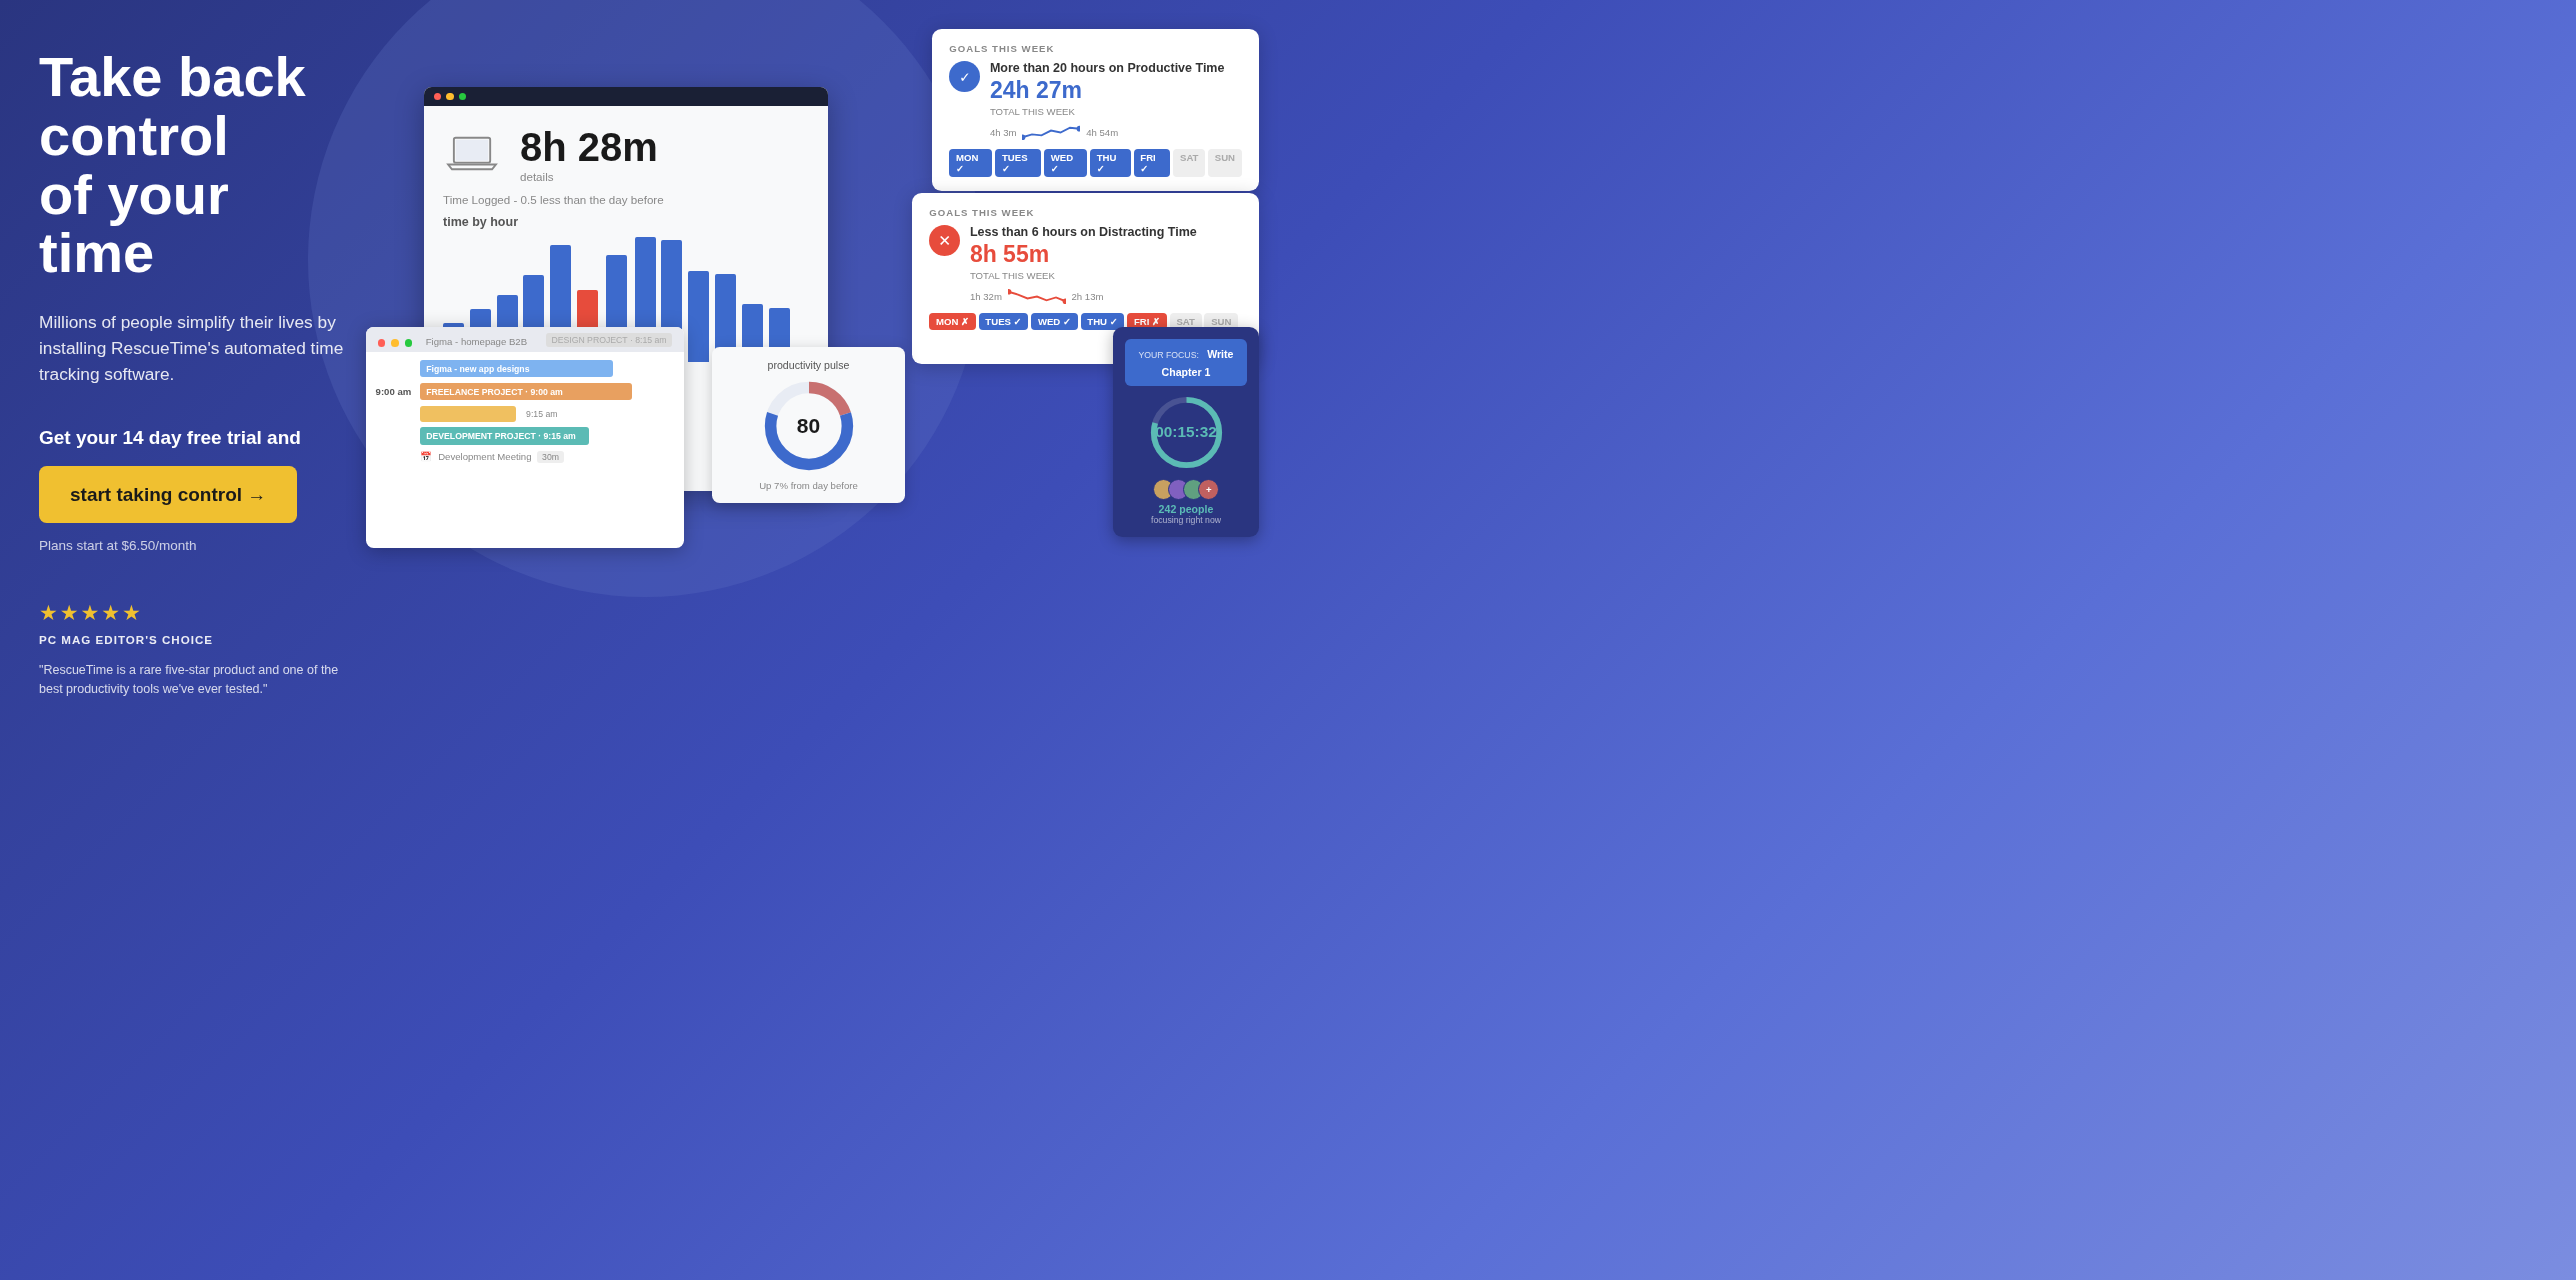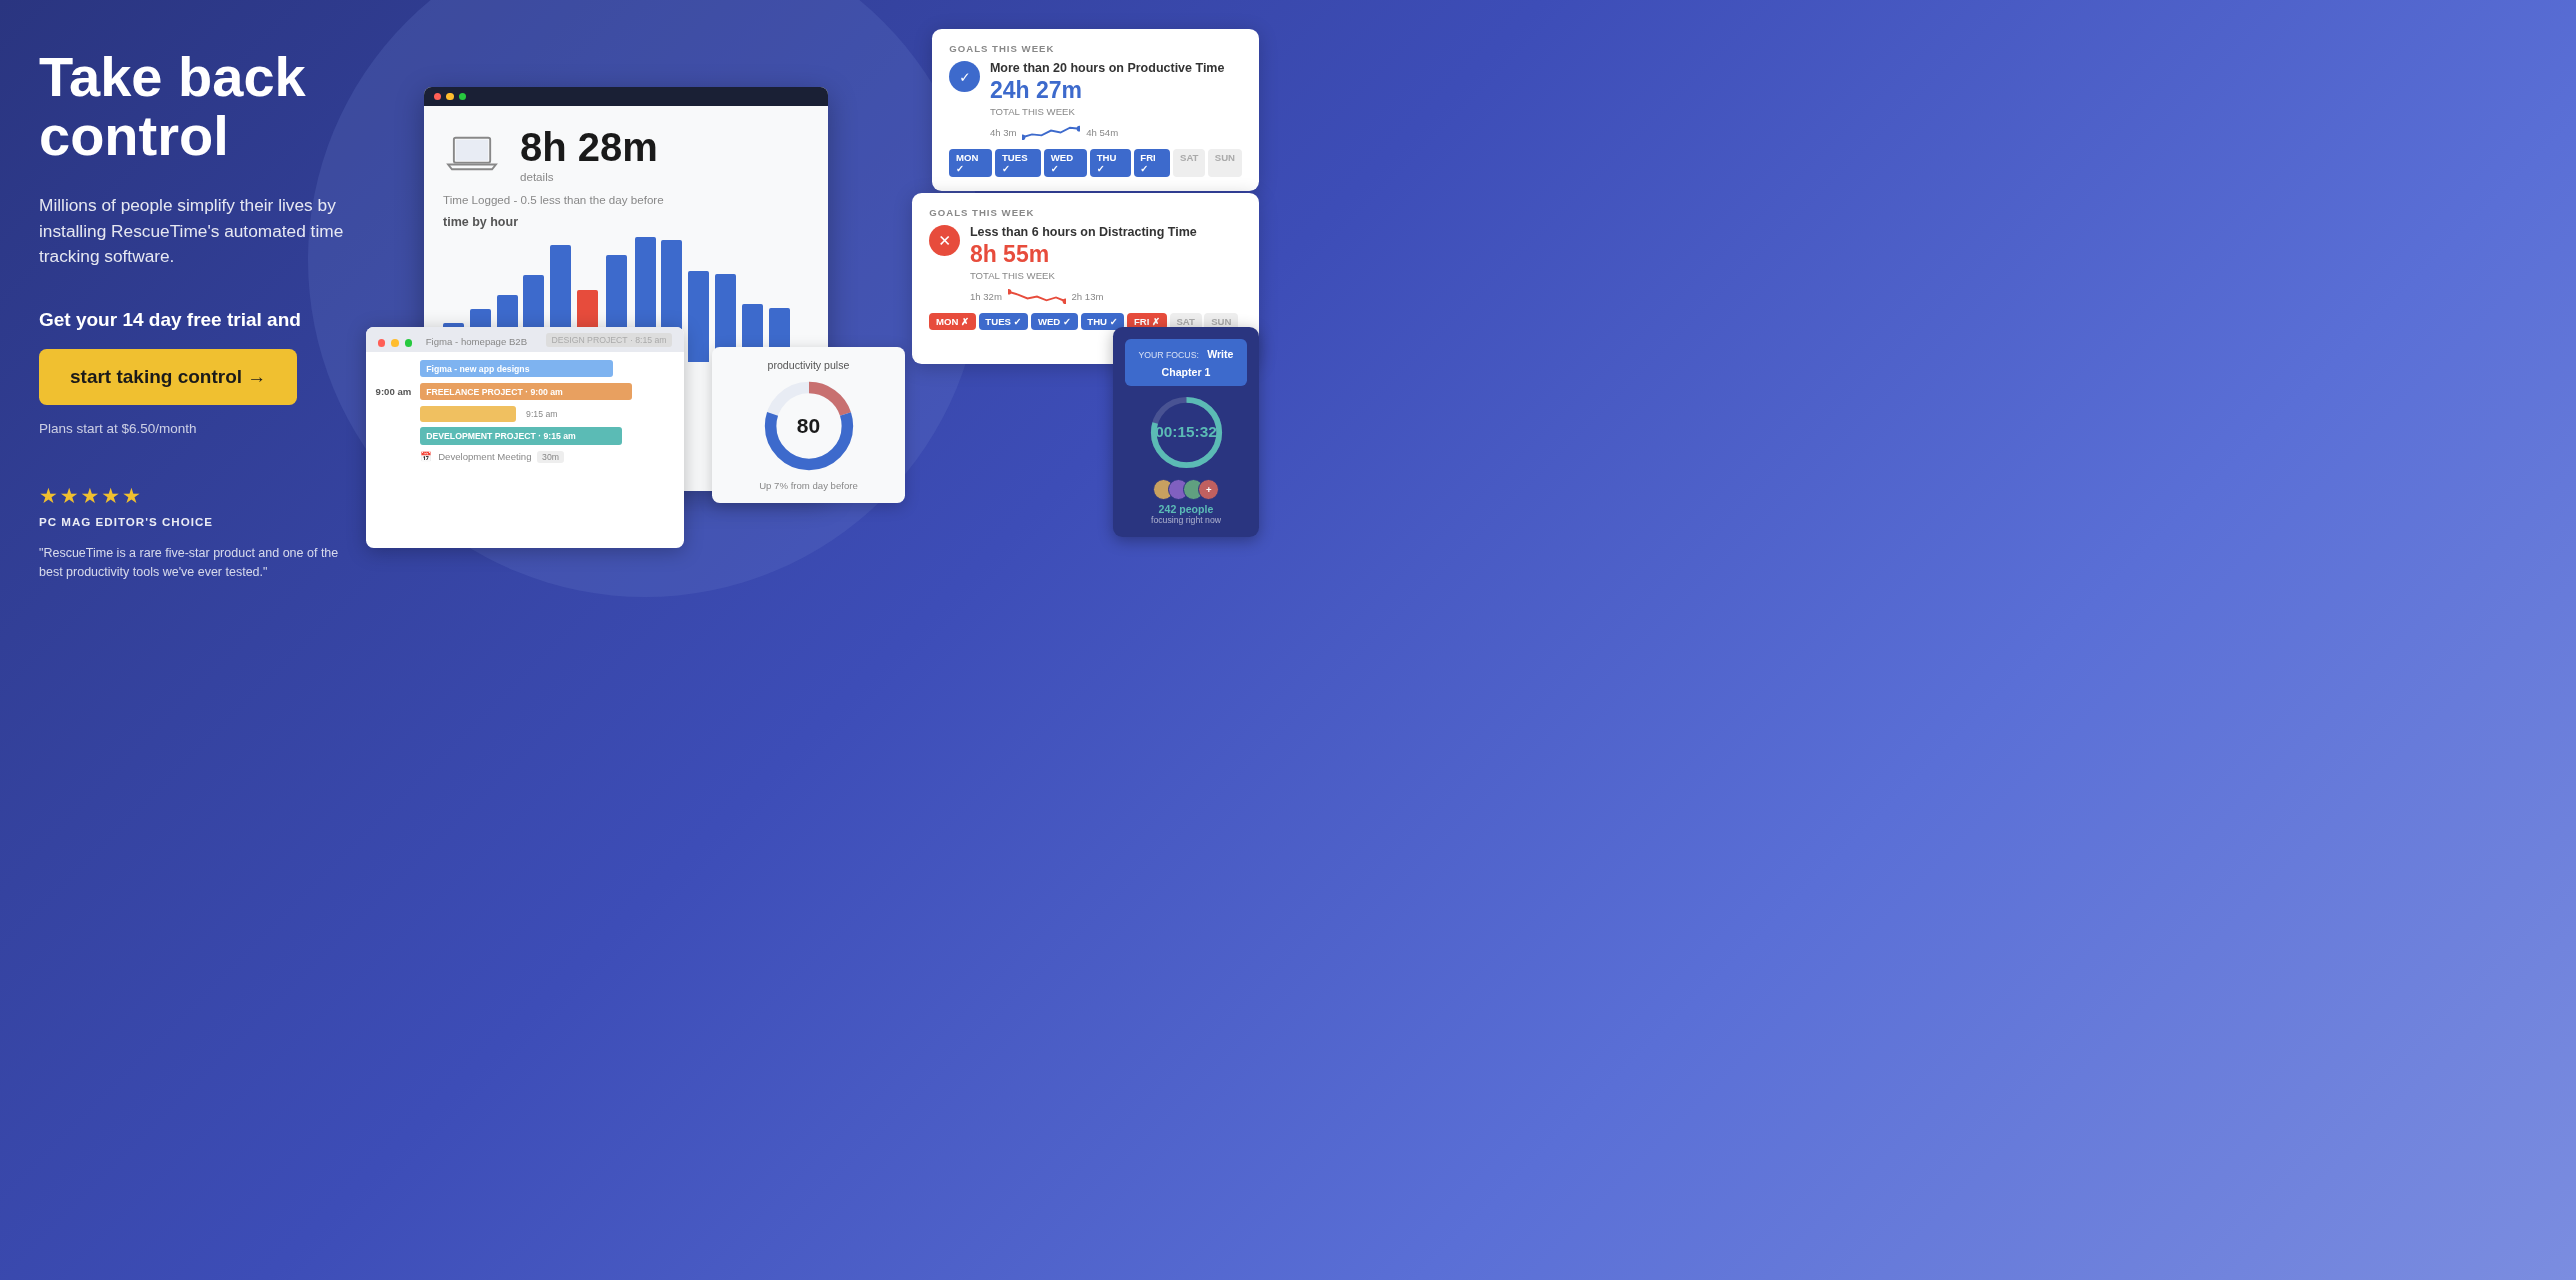--- a/index.html
+++ b/index.html
@@ -498,20 +498,21 @@
   </style>
 </head>
 <body>
 
 <div class="hero-section">
   <div class="bg-circle"></div>
 
   <div class="left-panel">
     <h1 class="hero-title">
       <span>Take back control</span><br>
+      <span>of your time</span>
     </h1>
 
     <p class="hero-subtitle">Millions of people simplify their lives by installing RescueTime's automated time tracking software.</p>
 
     <p class="cta-pre">Get your 14 day free trial and</p>
 
     <button class="cta-button">
       <span>start taking control →</span>
     </button>
 
@@ -685,21 +686,21 @@
           <span class="cal-time" style="color:#555;font-weight:700">9:00 am</span>
           <div class="cal-bar cal-orange" style="width:212px">FREELANCE PROJECT · 9:00 am</div>
         </div>
         <div class="cal-item">
           <span class="cal-time"></span>
           <div class="cal-bar" style="background:#f0c060;width:96px;height:15.4px;border-radius:2.9px"></div>
           <span style="font-size:8.7px;color:#888;margin-left:3.9px">9:15 am</span>
         </div>
         <div class="cal-item">
           <span class="cal-time"></span>
-          <div class="cal-bar cal-teal" style="width:202px">DEVELOPMENT PROJECT · 9:15 am</div>
+          <div class="cal-bar cal-teal" style="width:169px">DEVELOPMENT PROJECT · 9:15 am</div>
         </div>
         <div class="cal-item">
           <span class="cal-time"></span>
           <span style="font-size:9.6px;color:#888;display:flex;align-items:center;gap:5.8px">
             <span>📅</span>
             <span>Development Meeting</span>
             <span style="background:#eee;padding:1px 4.8px;border-radius:2.9px;font-size:8.7px">30m</span>
           </span>
         </div>
       </div>

